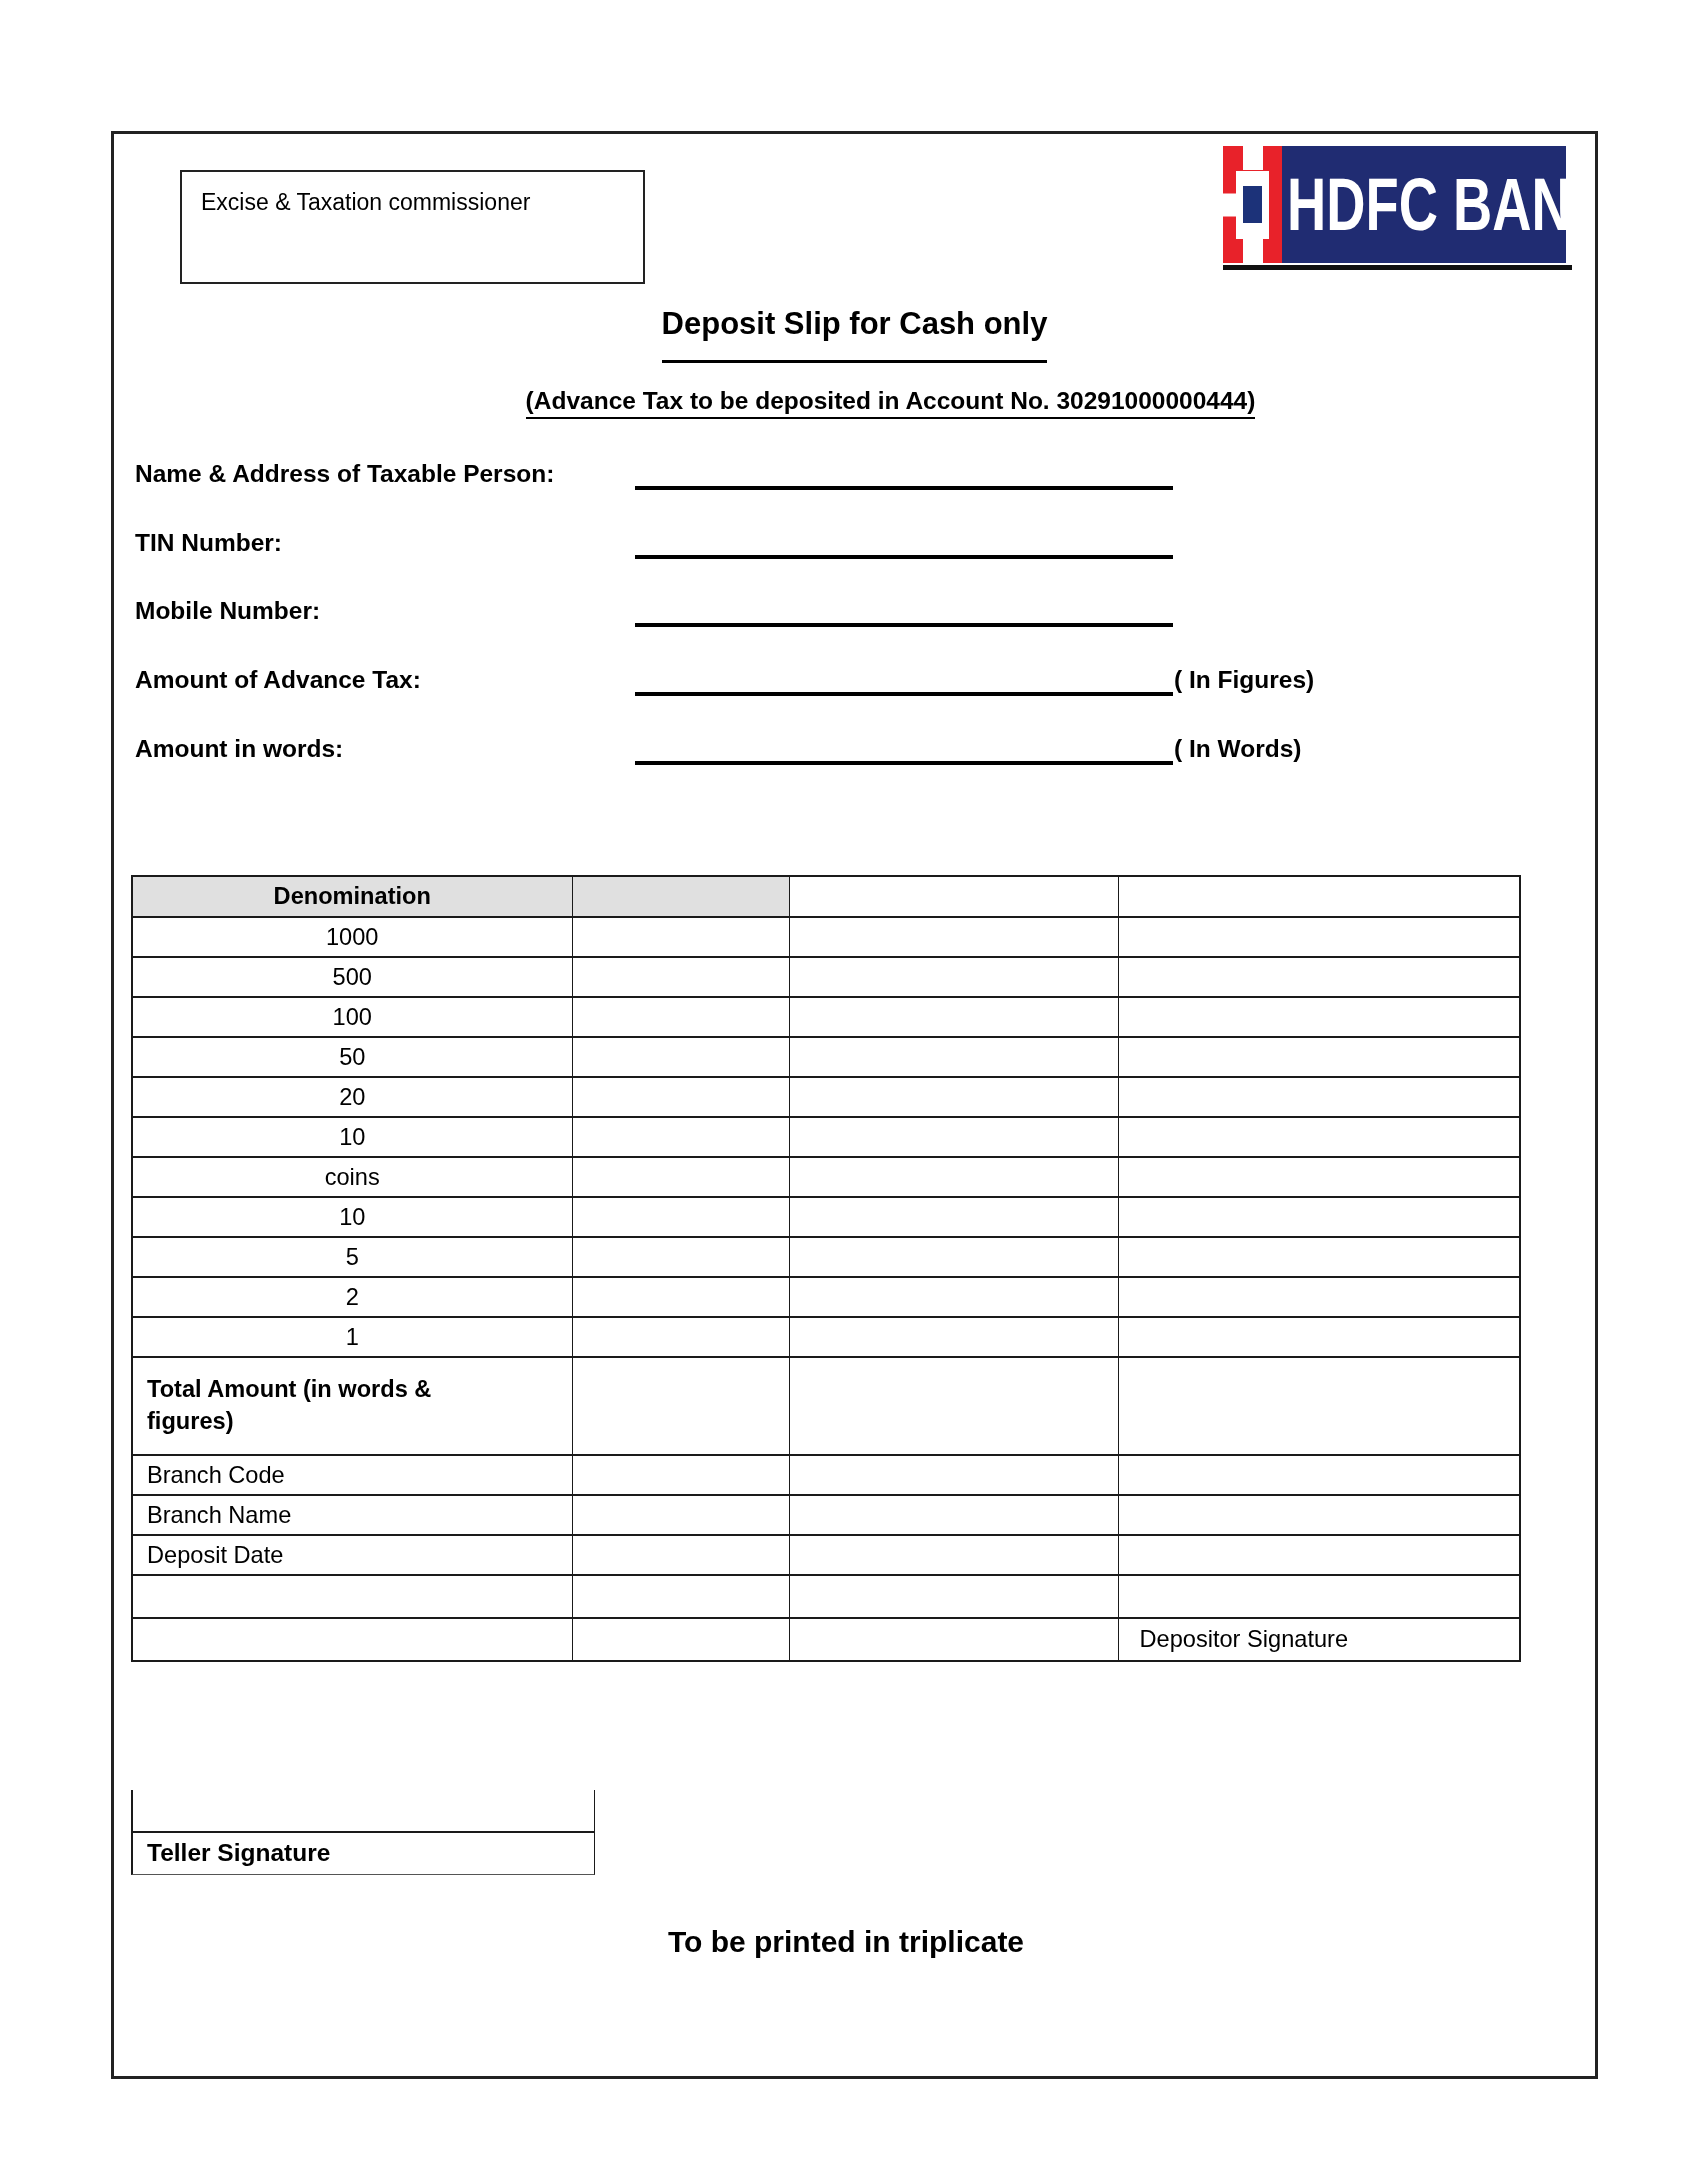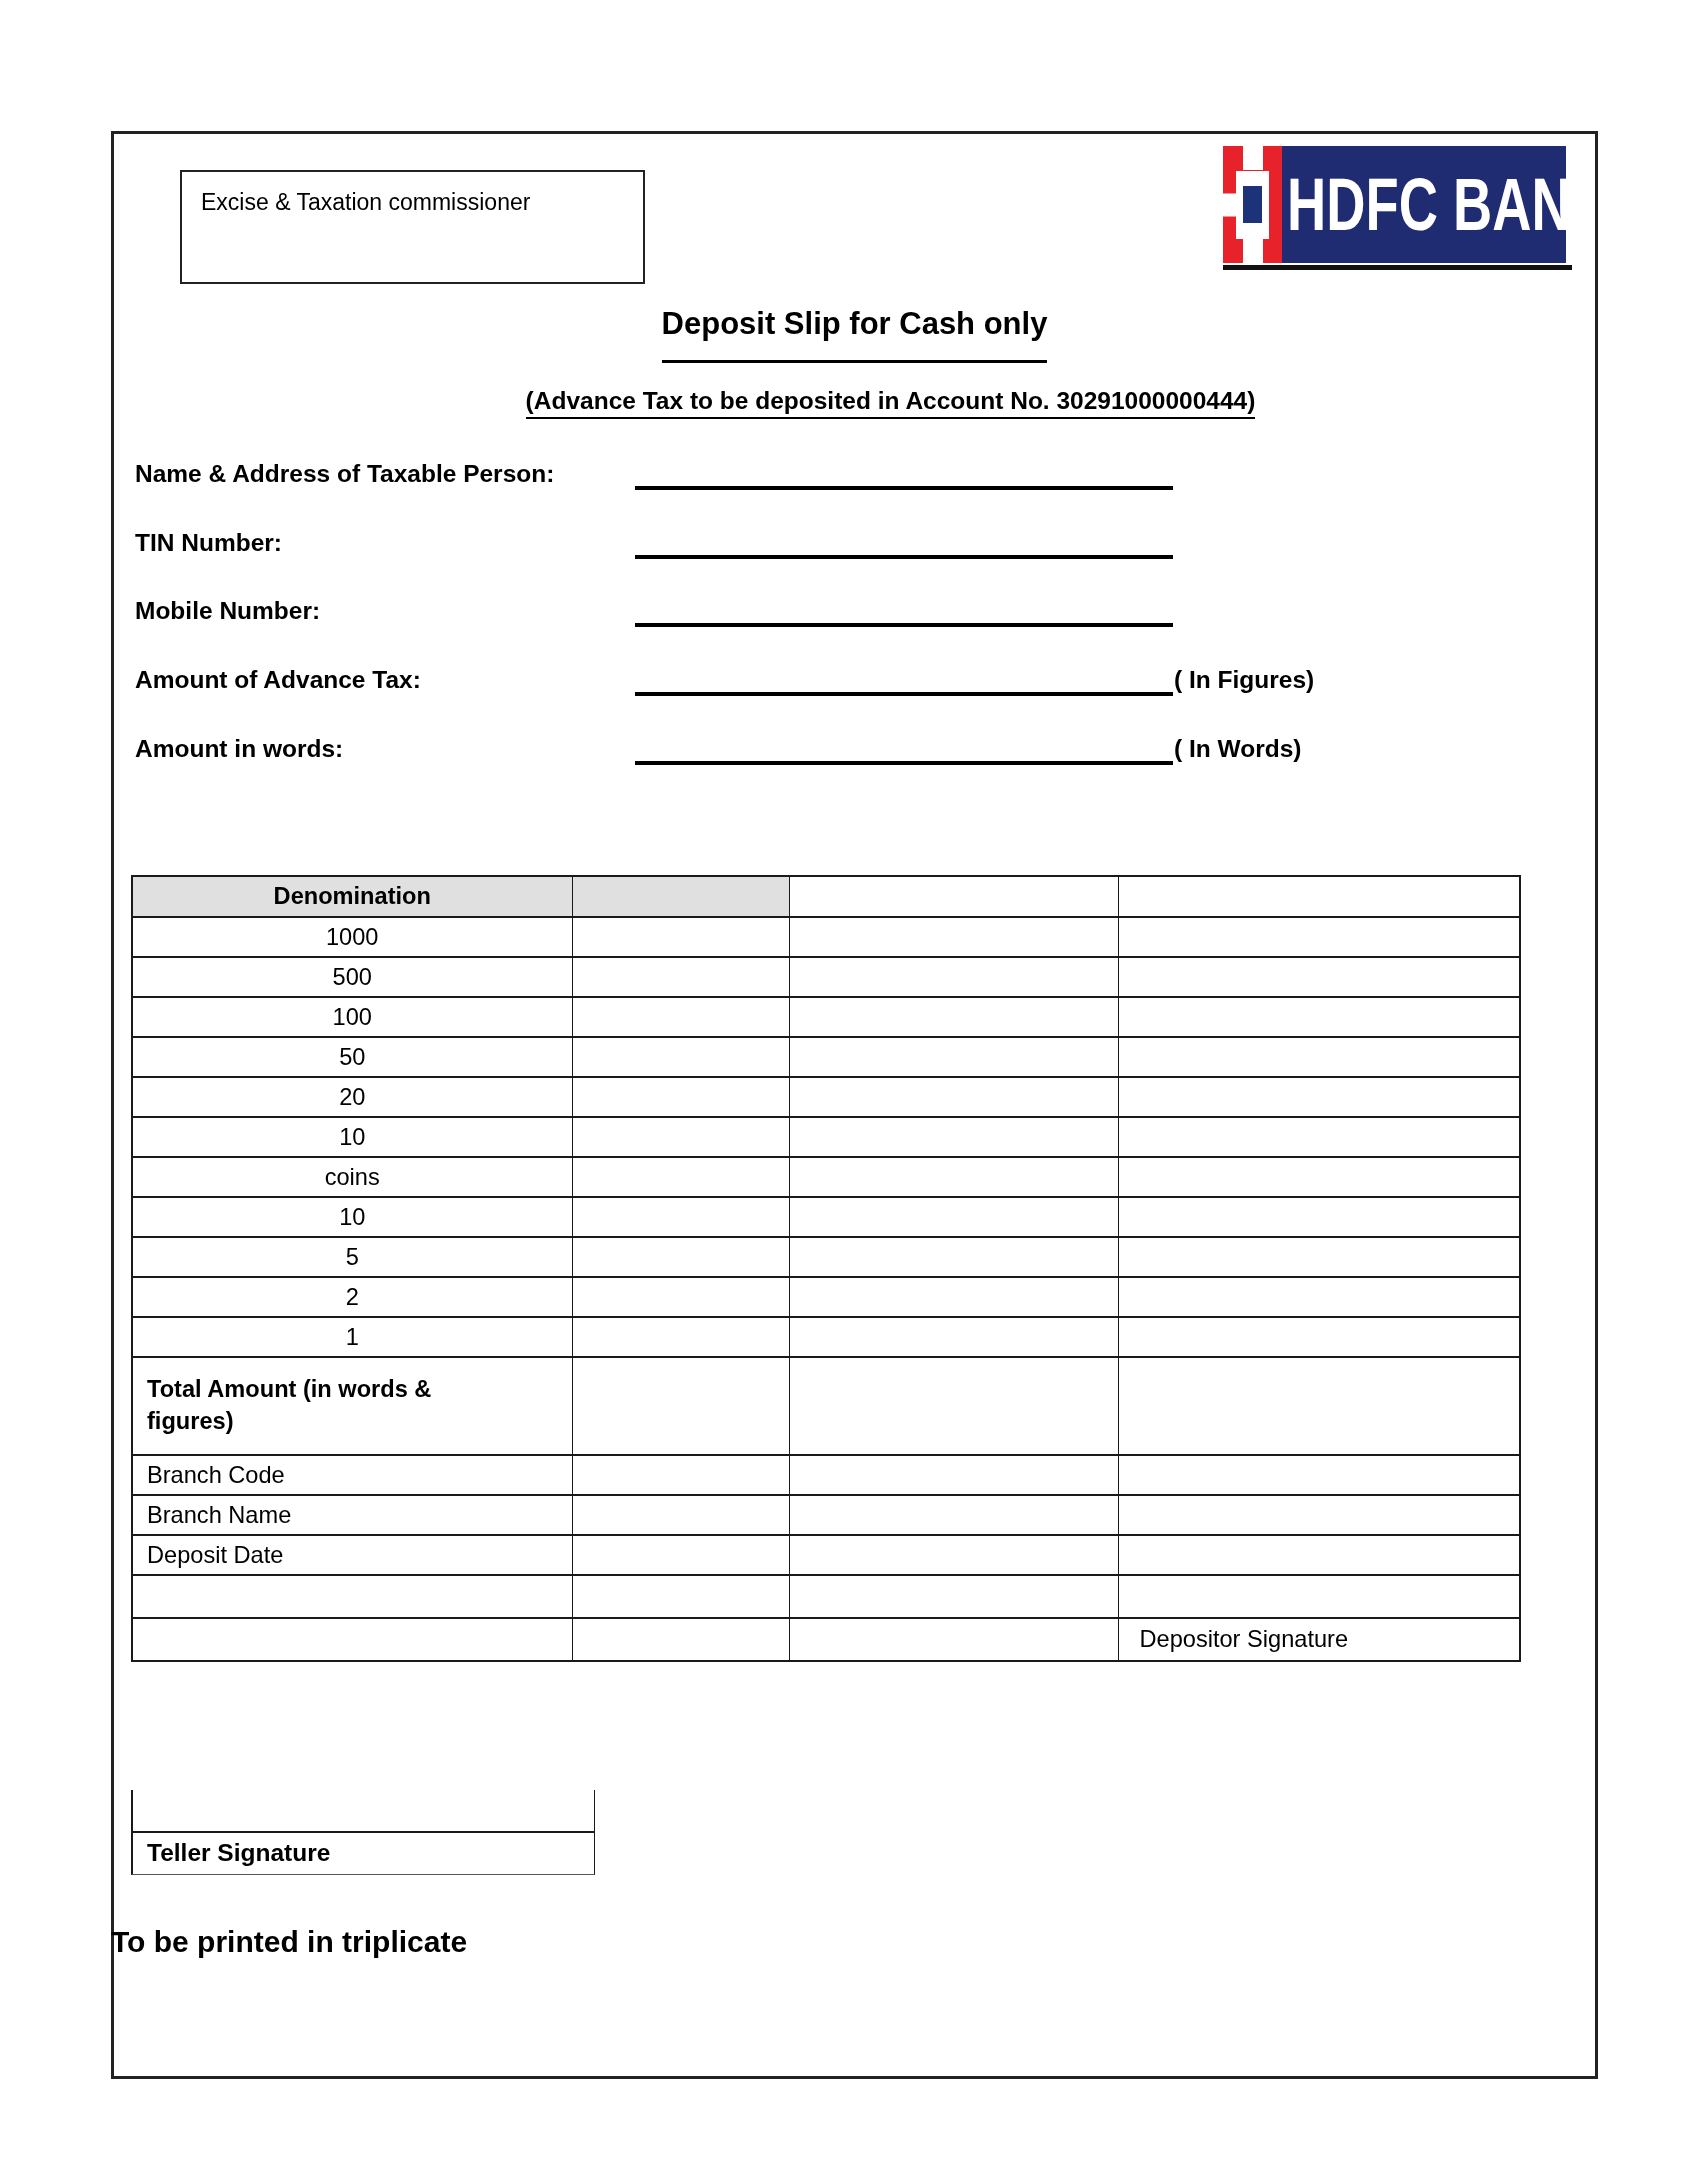--- a/index.html
+++ b/index.html
@@ -88,21 +88,21 @@
     left: 131px; width: 464px;
     border-left: 2.6px solid #1a1a1a; border-right: 1.7px solid #1a1a1a; margin-top: 32px;
   }
   .ext-empty { top: 1758px; height: 43px; border-bottom: 2.6px solid #1a1a1a; }
   .ext-teller {
     top: 1801px; height: 42px; border-bottom: 1.7px solid #555;
     font-size: 24.5px; font-weight: bold; line-height: 40px; padding-left: 14px;
   }
 
   .footer-note {
-    left: 111px; top: 1925px; width: 1470px; text-align: left;
+    left: 111px; top: 1925px; width: 1470px; text-align: center;
     font-size: 30px; font-weight: bold;
   }
 </style>
 </head>
 <body>
 
 <div class="abs page-border"></div>
 
 <div class="abs issuer-box">
   <span>Excise &amp; Taxation commissioner</span>

